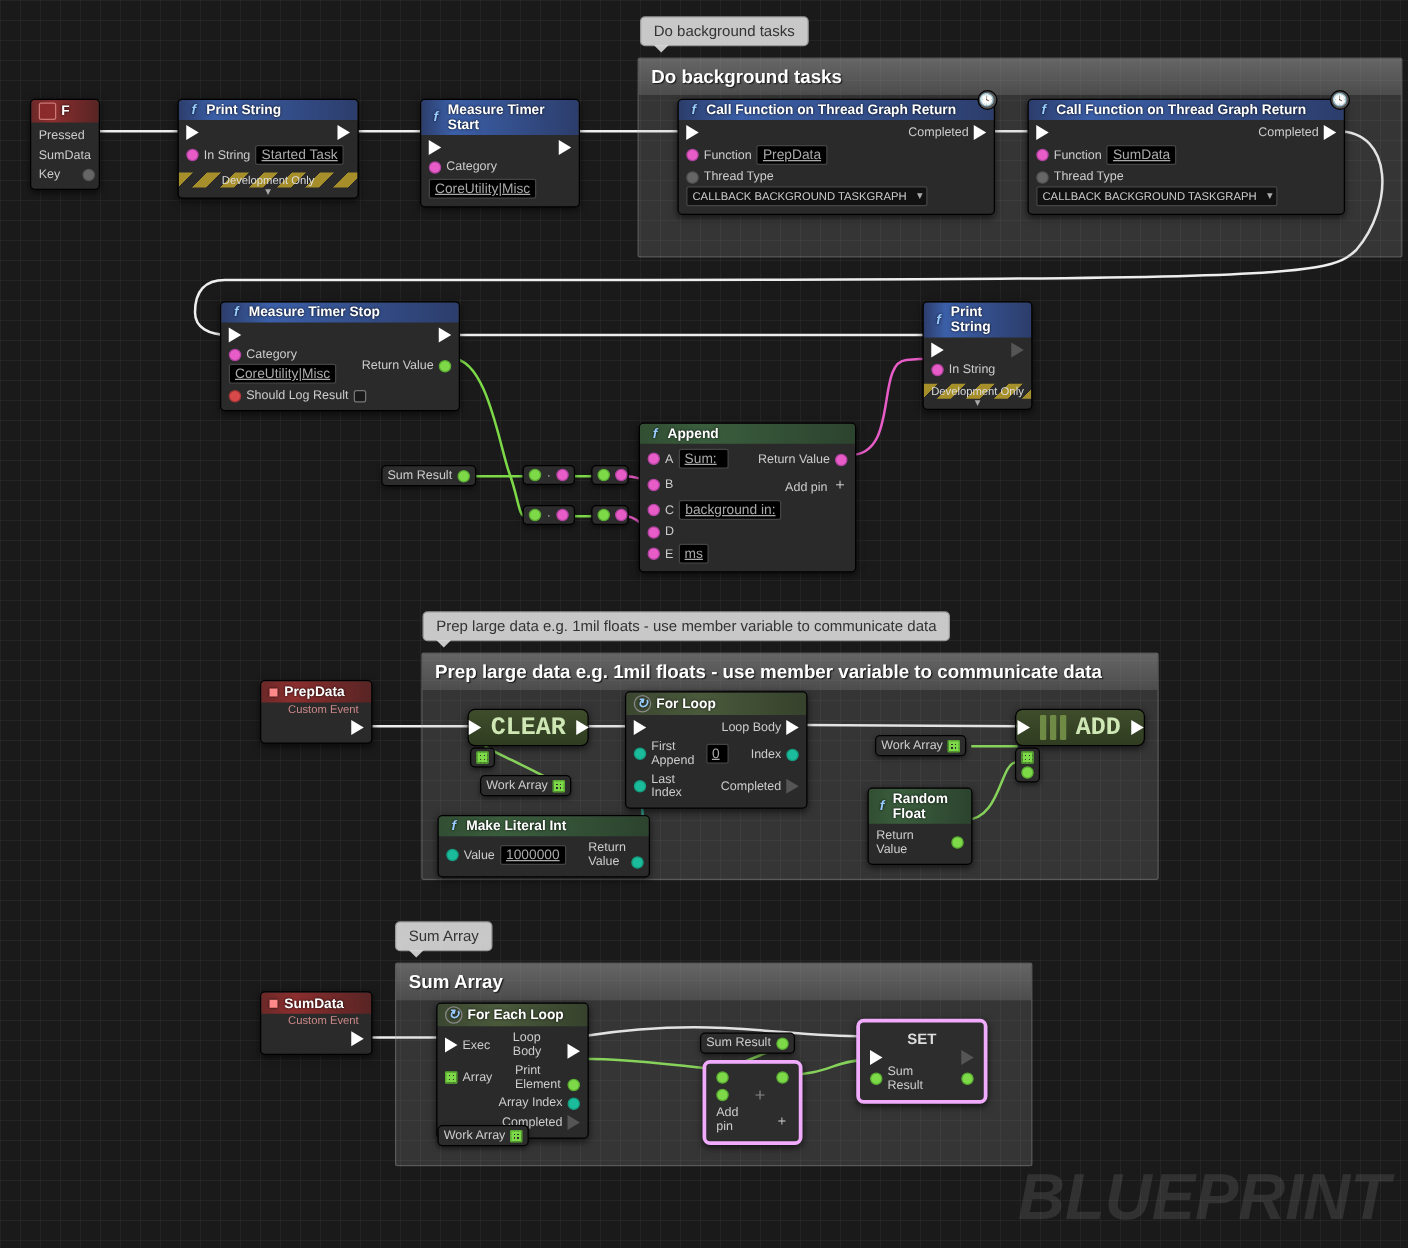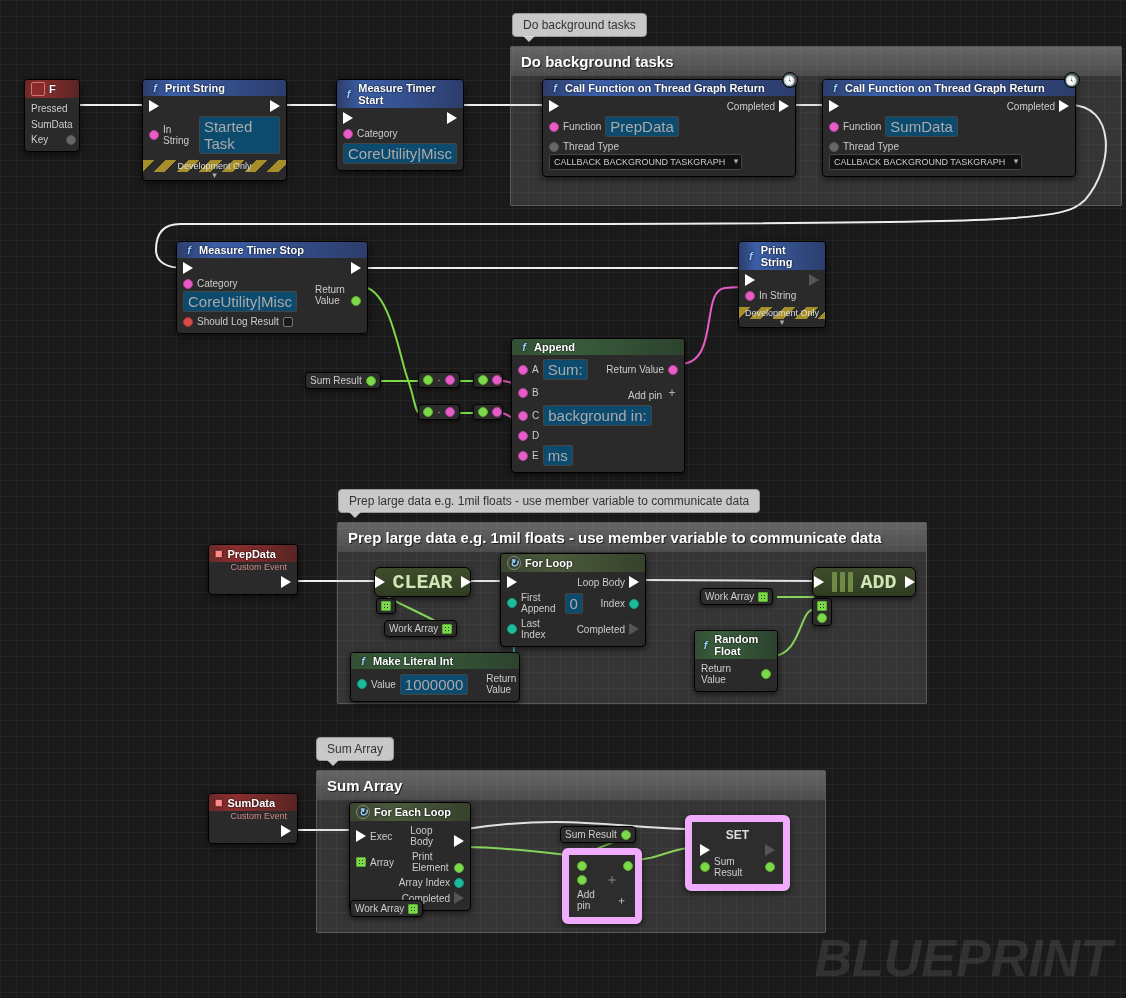--- a/index.html
+++ b/index.html
@@ -136,28 +136,29 @@
   .pin.gray { background:#666; border-color:#555; }
   .pin.arr-green {
     width:10px; height:10px; border-radius:1px;
     background:
       repeating-linear-gradient(0deg,#7dd948 0 2px, transparent 2px 3px),
       repeating-linear-gradient(90deg,#7dd948 0 2px, transparent 2px 3px);
     border:1px solid #5aad32;
   }
 
   .field {
-    background:#0c4a6e;
+    background:#000000;
     border:1px solid #444;
     border-radius:2px;
     padding:1px 4px;
-    font-size:15px;
+    font-size:11px;
     color:#aaa;
     min-width:40px;
     text-align:left;
+    text-decoration:underline;
   }
   .dropdown {
     background:#111; border:1px solid #444; border-radius:2px;
     padding:2px 16px 2px 4px; font-size:9px; color:#ccc; position:relative;
   }
   .dropdown::after { content:'▾'; position:absolute; right:3px; top:1px; font-size:9px; color:#aaa;}
 
   .dev-only {
     font-size:9px;
     color:#ddd;
@@ -188,21 +189,21 @@
   .bignode .bars { display:flex; gap:3px; }
   .bignode .bars span { width:5px;height:20px;background:#6f8a45;border-radius:1px; }
   .bignode .exec-l, .bignode .exec-r {
     width:0;height:0;border-top:6px solid transparent;border-bottom:6px solid transparent;border-left:10px solid #fff;
   }
 
   .setnode {
     position:absolute;
     border-radius:6px;
     background:#2d2d2d;
-    border:7px solid #f0abfc;
+    border:3px solid #f0abfc;
     box-shadow:0 2px 6px rgba(0,0,0,0.6);
     padding:6px 8px;
     font-size:10px;
   }
   .setnode .set-title { text-align:center; font-weight:700; color:#ddd; font-size:12px; margin-bottom:2px;}
 
   .wire {
     position:absolute;
     fill:none;
     stroke-width:2;

